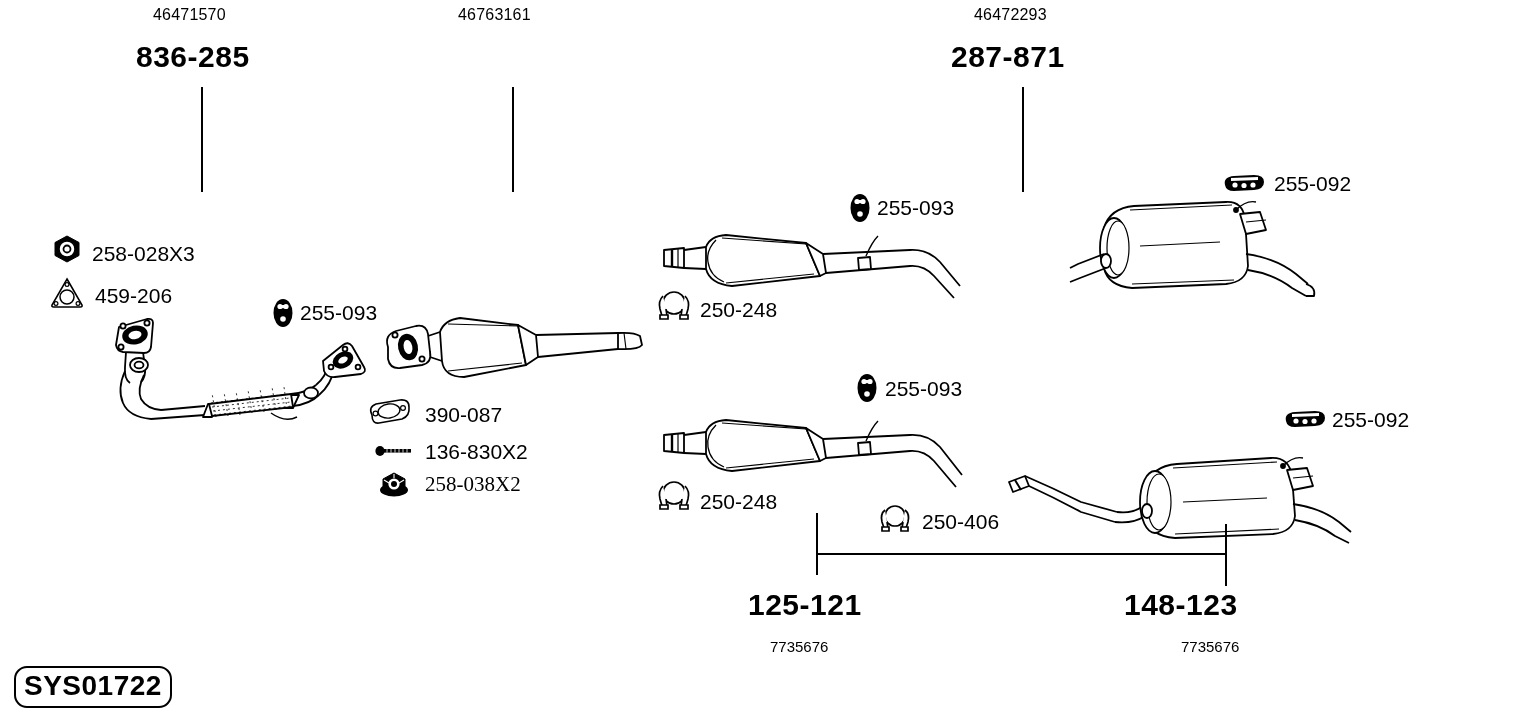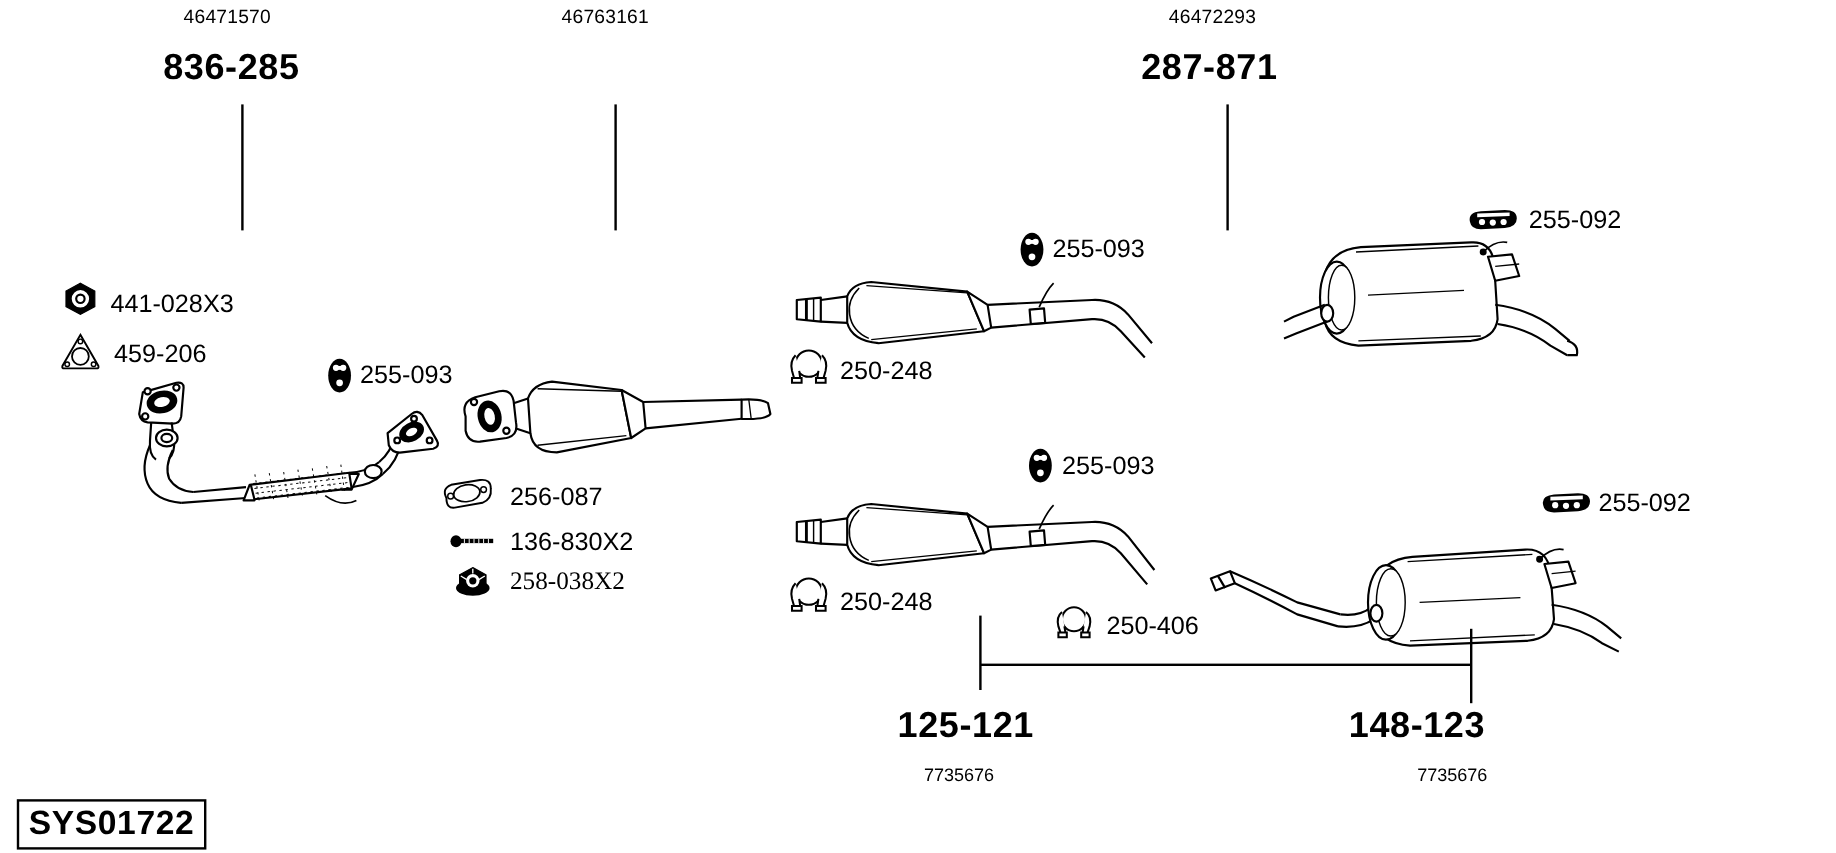--- a/index.html
+++ b/index.html
@@ -26,36 +26,36 @@
 </style>
 </head>
 <body>
 
 <div class="stage">
 
   <div class="abs oem" style="left:153px;top:6px;">46471570</div>
   <div class="abs big" style="left:136px;top:40px;">836-285</div>
   <div class="abs vline" style="left:201px;top:87px;height:105px;"></div>
 
-  <div class="abs oem" style="left:468px;top:6px;">46763161</div>
+  <div class="abs oem" style="left:458px;top:6px;">46763161</div>
   <div class="abs vline" style="left:512px;top:87px;height:105px;"></div>
 
   <div class="abs oem" style="left:974px;top:6px;">46472293</div>
   <div class="abs big" style="left:951px;top:40px;">287-871</div>
   <div class="abs vline" style="left:1022px;top:87px;height:105px;"></div>
 
   <div class="ic" style="left:52px;top:234px;">
     <svg width="30" height="30" viewBox="0 0 30 30">
       <polygon points="15,2 27,8.5 27,21.5 15,28 3,21.5 3,8.5" fill="#000" stroke="#000" stroke-width="1"></polygon>
       <circle cx="15" cy="15" r="8" fill="#fff" stroke="#000" stroke-width="1.5"></circle>
       <circle cx="15" cy="15" r="4.4" fill="#000"></circle>
       <circle cx="15" cy="15" r="2.6" fill="#fff"></circle>
     </svg>
   </div>
-  <div class="abs part" style="left:92px;top:242px;">441-028X3</div>
+  <div class="abs part" style="left:92px;top:242px;">258-028X3</div>
 
   <div class="ic" style="left:50px;top:277px;">
     <svg width="34" height="32" viewBox="0 0 34 32">
       <path d="M17 2 L32 28 Q32.6 30 30.4 30 L3.6 30 Q1.4 30 2 28 Z" fill="#fff" stroke="#000" stroke-width="1.6"></path>
       <circle cx="17" cy="20" r="7" fill="#fff" stroke="#000" stroke-width="1.5"></circle>
       <circle cx="17" cy="7.5" r="1.9" fill="#fff" stroke="#000" stroke-width="1.2"></circle>
       <circle cx="6" cy="26.5" r="1.9" fill="#fff" stroke="#000" stroke-width="1.2"></circle>
       <circle cx="28" cy="26.5" r="1.9" fill="#fff" stroke="#000" stroke-width="1.2"></circle>
     </svg>
   </div>
@@ -166,21 +166,21 @@
   </div>
 
   <div class="ic" style="left:367px;top:398px;">
     <svg width="44" height="28" viewBox="0 0 44 28">
       <path d="M5 17 Q1 9 9 6 L33 2 Q42 1 42 9 Q43 18 35 21 L12 25 Q5 26 5 17 Z" fill="#fff" stroke="#000" stroke-width="1.6"></path>
       <ellipse cx="22" cy="13" rx="11" ry="7" transform="rotate(-8 22 13)" fill="#fff" stroke="#000" stroke-width="1.4"></ellipse>
       <circle cx="8.5" cy="15.5" r="2.4" fill="#fff" stroke="#000" stroke-width="1.2"></circle>
       <circle cx="36" cy="10" r="2.4" fill="#fff" stroke="#000" stroke-width="1.2"></circle>
     </svg>
   </div>
-  <div class="abs part" style="left:425px;top:403px;">256-087</div>
+  <div class="abs part" style="left:425px;top:403px;">390-087</div>
 
   <div class="ic" style="left:375px;top:444px;">
     <svg width="38" height="14" viewBox="0 0 38 14">
       <ellipse cx="5" cy="7" rx="4.6" ry="5" fill="#000"></ellipse>
       <rect x="8" y="5" width="28" height="3.6" fill="#000"></rect>
       <g stroke="#fff" stroke-width="0.8">
         <path d="M12 5 L12 8.6"></path>
           <path d="M16 5 L16 8.6"></path>
           <path d="M20 5 L20 8.6"></path>
         <path d="M24 5 L24 8.6"></path>
@@ -397,15 +397,15 @@
   <div class="abs hline" style="left:817px;top:553px;width:409px;"></div>
   <div class="abs vline" style="left:816px;top:513px;height:62px;"></div>
   <div class="abs vline" style="left:1225px;top:524px;height:62px;"></div>
 
   <div class="abs big" style="left:748px;top:588px;">125-121</div>
   <div class="abs sub" style="left:770px;top:638px;">7735676</div>
 
   <div class="abs big" style="left:1124px;top:588px;">148-123</div>
   <div class="abs sub" style="left:1181px;top:638px;">7735676</div>
 
-  <div class="abs syscode" style="left:14px;top:666px;">SYS01722</div>
+  <div class="abs syscode" style="left:14px;top:666px;border-radius:13px;">SYS01722</div>
 
 </div>
 
 </body></html>

